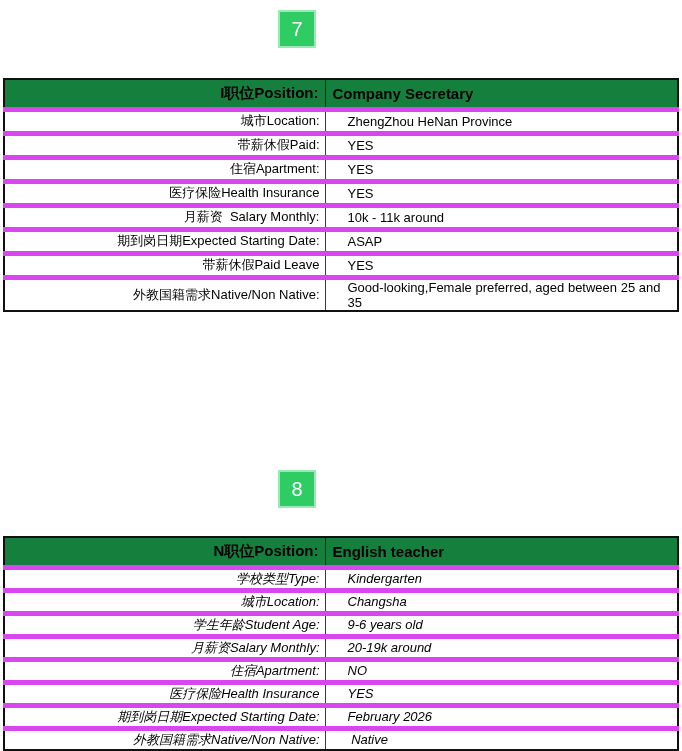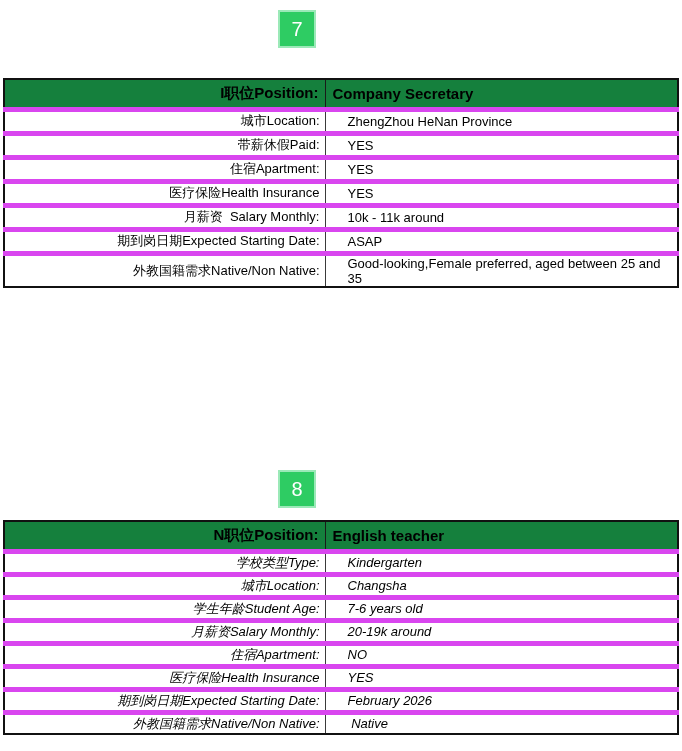--- a/index.html
+++ b/index.html
@@ -32,21 +32,21 @@
   table.job {
     position: absolute;
     left: 3px;
     width: 676px;
     border-collapse: collapse;
     table-layout: fixed;
     border: 2px solid #111111;
     font-size: 13px;
   }
   table.t1 { top: 78px; }
-  table.t2 { top: 520px; }
+  table.t2 { top: 536px; }
   table.job th, table.job td {
     white-space: pre-wrap;
     vertical-align: middle;
     overflow: hidden;
   }
   table.job col.c1 { width: 321px; }
   table.job thead th {
     background: #15803d;
     height: 30px;
     font-size: 15px;
@@ -116,20 +116,24 @@
       </tr>
       <tr>
         <td class="lbl">月薪资  Salary Monthly:</td>
         <td class="val">10k - 11k around</td>
       </tr>
       <tr>
         <td class="lbl">期到岗日期Expected Starting Date:</td>
         <td class="val">ASAP</td>
       </tr>
       <tr>
+        <td class="lbl">带薪休假Paid Leave</td>
+        <td class="val">YES</td>
+      </tr>
+      <tr>
         <td class="lbl">外教国籍需求Native/Non Native:</td>
         <td class="val">Good-looking,Female preferred, aged between 25 and 35</td>
       </tr>
     </tbody>
   </table>
 
   <div class="badge b8">8</div>
 
   <table class="job t2">
     <colgroup>
@@ -146,21 +150,21 @@
       <tr>
         <td class="lbl">学校类型Type:</td>
         <td class="val">Kindergarten</td>
       </tr>
       <tr>
         <td class="lbl">城市Location:</td>
         <td class="val">Changsha</td>
       </tr>
       <tr>
         <td class="lbl">学生年龄Student Age:</td>
-        <td class="val">7-6 years old</td>
+        <td class="val">9-6 years old</td>
       </tr>
       <tr>
         <td class="lbl">月薪资Salary Monthly:</td>
         <td class="val">20-19k around</td>
       </tr>
       <tr>
         <td class="lbl">住宿Apartment:</td>
         <td class="val">NO</td>
       </tr>
       <tr>

